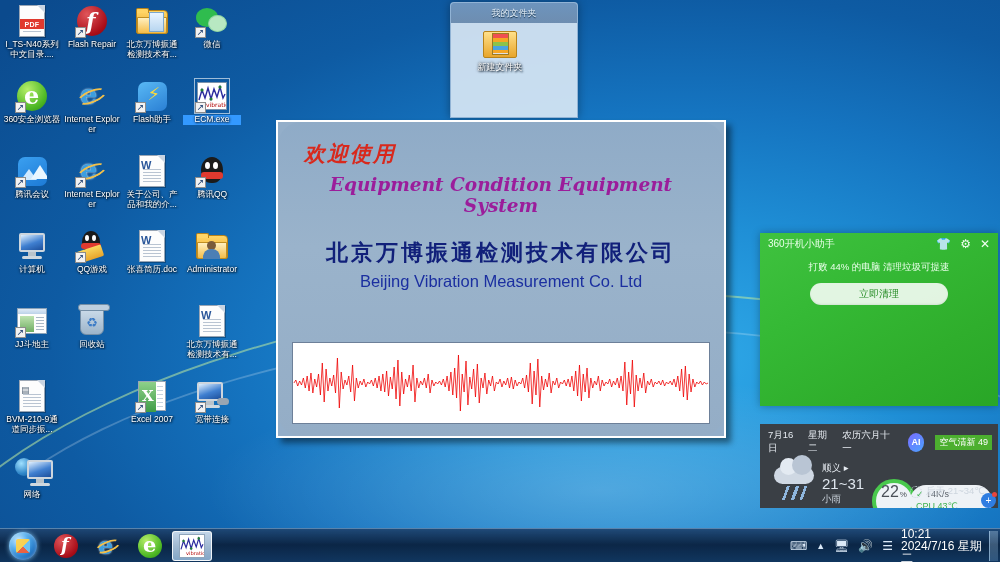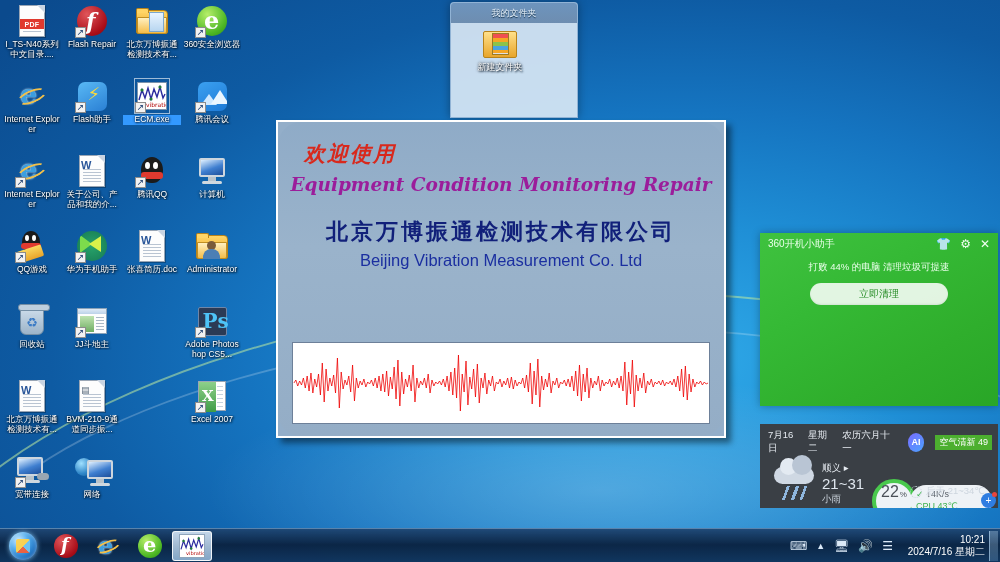--- a/index.html
+++ b/index.html
@@ -368,22 +368,22 @@
   }
   #tray {
     margin-left: auto; display: flex; align-items: center; height: 34px;
     padding-right: 2px; gap: 0;
   }
   #tray .tray-icons {
     display: flex; align-items: center; gap: 9px; padding: 0 8px;
     color: #dbe9f7; font-size: 12px;
   }
   #tray .clock {
-    width: 84px; text-align: right; color: #ffffff;
-    font-size: 10px; line-height: 12px; cursor: pointer;
+    width: 84px; text-align: left; color: #ffffff;
+    font-size: 12px; line-height: 12px; cursor: pointer;
   }
   #show-desktop {
     width: 9px; height: 30px; margin-left: 4px;
     background: linear-gradient(rgba(190,220,245,0.35), rgba(140,185,225,0.25));
     border-left: 1px solid rgba(180,215,245,0.6);
     cursor: pointer;
   }
   .tray-glyph { display: inline-block; }
 </style>
 </head>
@@ -422,20 +422,30 @@
         <div class="sh-folder">
             <div class="back"></div>
             <div class="tab"></div>
             <div class="front"></div>
           <div style="position:absolute;left:13px;top:4px;width:15px;height:20px;background:linear-gradient(#e9f4ff,#b8d6f0);border:1px solid #7aa6cd;"></div>
         </div>
       </div>
       <div class="lbl">北京万博振通检测技术有...</div>
     </div>
 
+    <div class="dicon">
+      <div class="glyph">
+        <div style="position:relative;width:32px;height:28px;">
+          <div style="position:absolute;left:0;top:1px;width:22px;height:19px;border-radius:50%;background:#2fbc4e;"></div>
+          <div style="position:absolute;left:12px;top:8px;width:19px;height:17px;border-radius:50%;background:#b8e8c2;border:1px solid #8fd6a0;"></div>
+        </div>
+        <div class="shortcut-arrow"></div>
+      </div>
+      <div class="lbl">微信</div>
+    </div>
 
     <div class="dicon">
       <div class="glyph">
         <div class="sh-circle" style="background:radial-gradient(circle at 35% 28%, #b6ee6a, #4eb825 65%, #2c8a14);position:relative;">
           <span style="position:absolute;left:7px;top:0px;color:#fff;font-size:24px;font-weight:bold;font-family:'DejaVu Serif',serif;">e</span>
         </div>
         <div class="shortcut-arrow"></div>
       </div>
       <div class="lbl">360安全浏览器</div>
     </div>
@@ -539,30 +549,20 @@
           <div style="position:absolute;left:8px;top:4px;width:4px;height:6px;border-radius:50%;background:#fff;"></div>
           <div style="position:absolute;left:15px;top:4px;width:4px;height:6px;border-radius:50%;background:#fff;"></div>
           <div style="position:absolute;left:4px;top:12px;width:20px;height:6px;background:#e03a2f;border-radius:3px;"></div>
           <div style="position:absolute;left:0px;top:17px;width:26px;height:12px;background:linear-gradient(#f9d85f,#e8a32a);transform:rotate(-18deg);border-radius:2px;"></div>
         </div>
         <div class="shortcut-arrow"></div>
       </div>
       <div class="lbl">QQ游戏</div>
     </div>
 
-    <div class="dicon">
-      <div class="glyph">
-        <div style="position:relative;width:30px;height:30px;border-radius:50%;background:radial-gradient(circle at 50% 50%, #28a36b, #157a52);overflow:hidden;">
-          <div style="position:absolute;left:3px;top:4px;width:0;height:0;border-left:12px solid #7ddc4c;border-top:9px solid transparent;border-bottom:9px solid transparent;"></div>
-          <div style="position:absolute;left:12px;top:5px;width:0;height:0;border-right:12px solid #d9f14a;border-top:8px solid transparent;border-bottom:8px solid transparent;"></div>
-        </div>
-        <div class="shortcut-arrow"></div>
-      </div>
-      <div class="lbl">华为手机助手</div>
-    </div>
 
     <div class="dicon">
       <div class="glyph">
         <div class="sh-doc">
             <div class="lines"></div>
             <div class="doc-badge" style="color:#2a5699;">W</div>
           </div>
       </div>
       <div class="lbl">张喜简历.doc</div>
     </div>
@@ -575,51 +575,42 @@
             <div class="front"></div>
           <div style="position:absolute;left:11px;top:8px;width:9px;height:9px;border-radius:50%;background:#7a5b3a;"></div>
           <div style="position:absolute;left:7px;top:16px;width:17px;height:10px;border-radius:8px 8px 0 0;background:#4c7fb5;"></div>
         </div>
       </div>
       <div class="lbl">Administrator</div>
     </div>
 
     <div class="dicon">
       <div class="glyph">
-        <div class="sh-bin"></div>
-      </div>
-      <div class="lbl">回收站</div>
-    </div>
-
-    <div class="dicon">
-      <div class="glyph">
         <div style="width:30px;height:26px;background:#fdfdfd;border:1px solid #8ba2b8;position:relative;">
           <div style="position:absolute;left:0;top:0;right:0;height:5px;background:linear-gradient(#dfeaf6,#bcd2e8);"></div>
           <div style="position:absolute;left:2px;top:7px;width:14px;height:16px;background:linear-gradient(#bfe3b0,#6fae64);"></div>
           <div style="position:absolute;left:18px;top:8px;right:2px;height:13px;background:repeating-linear-gradient(to bottom,#aab8c6 0 1px,transparent 1px 3px);"></div>
         </div>
         <div class="shortcut-arrow"></div>
       </div>
       <div class="lbl">JJ斗地主</div>
     </div>
 
     <div class="dicon">
+      <div class="glyph">
+        <div class="sh-bin"></div>
+      </div>
+      <div class="lbl">回收站</div>
+    </div>
+
+    <div class="dicon">
       <div class="glyph"></div>
       <div class="lbl"></div>
     </div>
 
-    <div class="dicon">
-      <div class="glyph">
-        <div style="width:29px;height:29px;background:#2b3a55;border:1px solid #6f86a8;border-radius:2px;position:relative;">
-          <span style="position:absolute;left:4px;top:1px;color:#4ec3f7;font-size:20px;font-weight:bold;font-family:'DejaVu Serif',serif;">Ps</span>
-        </div>
-        <div class="shortcut-arrow"></div>
-      </div>
-      <div class="lbl">Adobe Photoshop CS5...</div>
-    </div>
 
     <div class="dicon">
       <div class="glyph">
         <div class="sh-doc">
             <div class="lines"></div>
             <div class="doc-badge" style="color:#2a5699;">W</div>
           </div>
       </div>
       <div class="lbl">北京万博振通检测技术有...</div>
     </div>
@@ -693,21 +684,21 @@
             </div>
         </div>
         <div class="lbl">新建文件夹</div>
       </div>
     </div>
   </div>
 
   <div id="splash">
     <div id="splash-inner">
       <div id="welcome-text">欢迎使用</div>
-      <div id="sub-title-en">Equipment Condition Monitoring Repair</div>
+      <div id="sub-title-en">Equipment Condition Equipment System</div>
       <div id="company-cn">北京万博振通检测技术有限公司</div>
       <div id="company-en">Beijing Vibration Measurement Co. Ltd</div>
 
       <div id="waveform-panel">
         <svg viewBox="0 0 880 160" preserveAspectRatio="none">
           <polyline fill="none" stroke="#ee0000" stroke-width="1.6" points="2,80 6,74 10,86 14,76 18,84 22,70 26,90 30,66 34,96 38,60 42,100 46,72 50,88 54,62 58,104 62,40 66,118 70,52 74,96 78,70 82,86 86,64 90,100 94,30 98,130 102,58 106,92 110,74 114,84 118,66 122,98 126,44 130,116 134,70 138,90 142,76 146,84 150,72 154,88 158,78 162,82 166,74 170,86 174,70 178,90 182,66 186,96 190,62 194,98 198,56 202,106 206,68 210,92 214,48 218,112 222,34 226,126 230,58 234,102 238,72 242,88 246,64 250,96 254,44 258,118 262,70 266,90 270,76 274,84 278,70 282,90 286,62 290,100 294,74 298,86 302,78 306,82 310,76 314,84 318,72 322,88 326,66 330,96 334,58 338,104 342,50 346,110 350,24 354,136 358,62 362,98 366,36 370,124 374,68 378,92 382,52 386,108 390,42 394,120 398,70 402,90 406,60 410,102 414,74 418,86 422,66 426,96 430,78 434,82 438,72 442,88 446,76 450,84 454,70 458,90 462,68 466,92 470,74 474,86 478,78 482,82 486,70 490,90 494,64 498,98 502,40 506,122 510,56 514,104 518,32 522,128 526,66 530,94 534,72 538,88 542,60 546,100 550,76 554,84 558,70 562,90 566,78 570,82 574,74 578,86 582,72 586,88 590,66 594,96 598,56 602,106 606,44 610,116 614,62 618,98 622,50 626,110 630,70 634,90 638,76 642,84 646,66 650,96 654,74 658,86 662,78 666,82 670,72 674,88 678,76 682,84 686,70 690,90 694,66 698,96 702,38 706,124 710,58 714,102 718,34 722,128 726,64 730,96 734,70 738,90 742,60 746,100 750,76 754,84 758,72 762,88 766,78 770,82 774,76 778,84 782,74 786,86 790,78 794,82 798,76 802,84 806,72 810,88 814,66 818,96 822,52 826,108 830,46 834,114 838,62 842,98 846,72 850,88 854,78 858,82 862,76 866,84 870,78 874,82 878,80"></polyline>
         </svg>
       </div>
     </div>
   </div>

